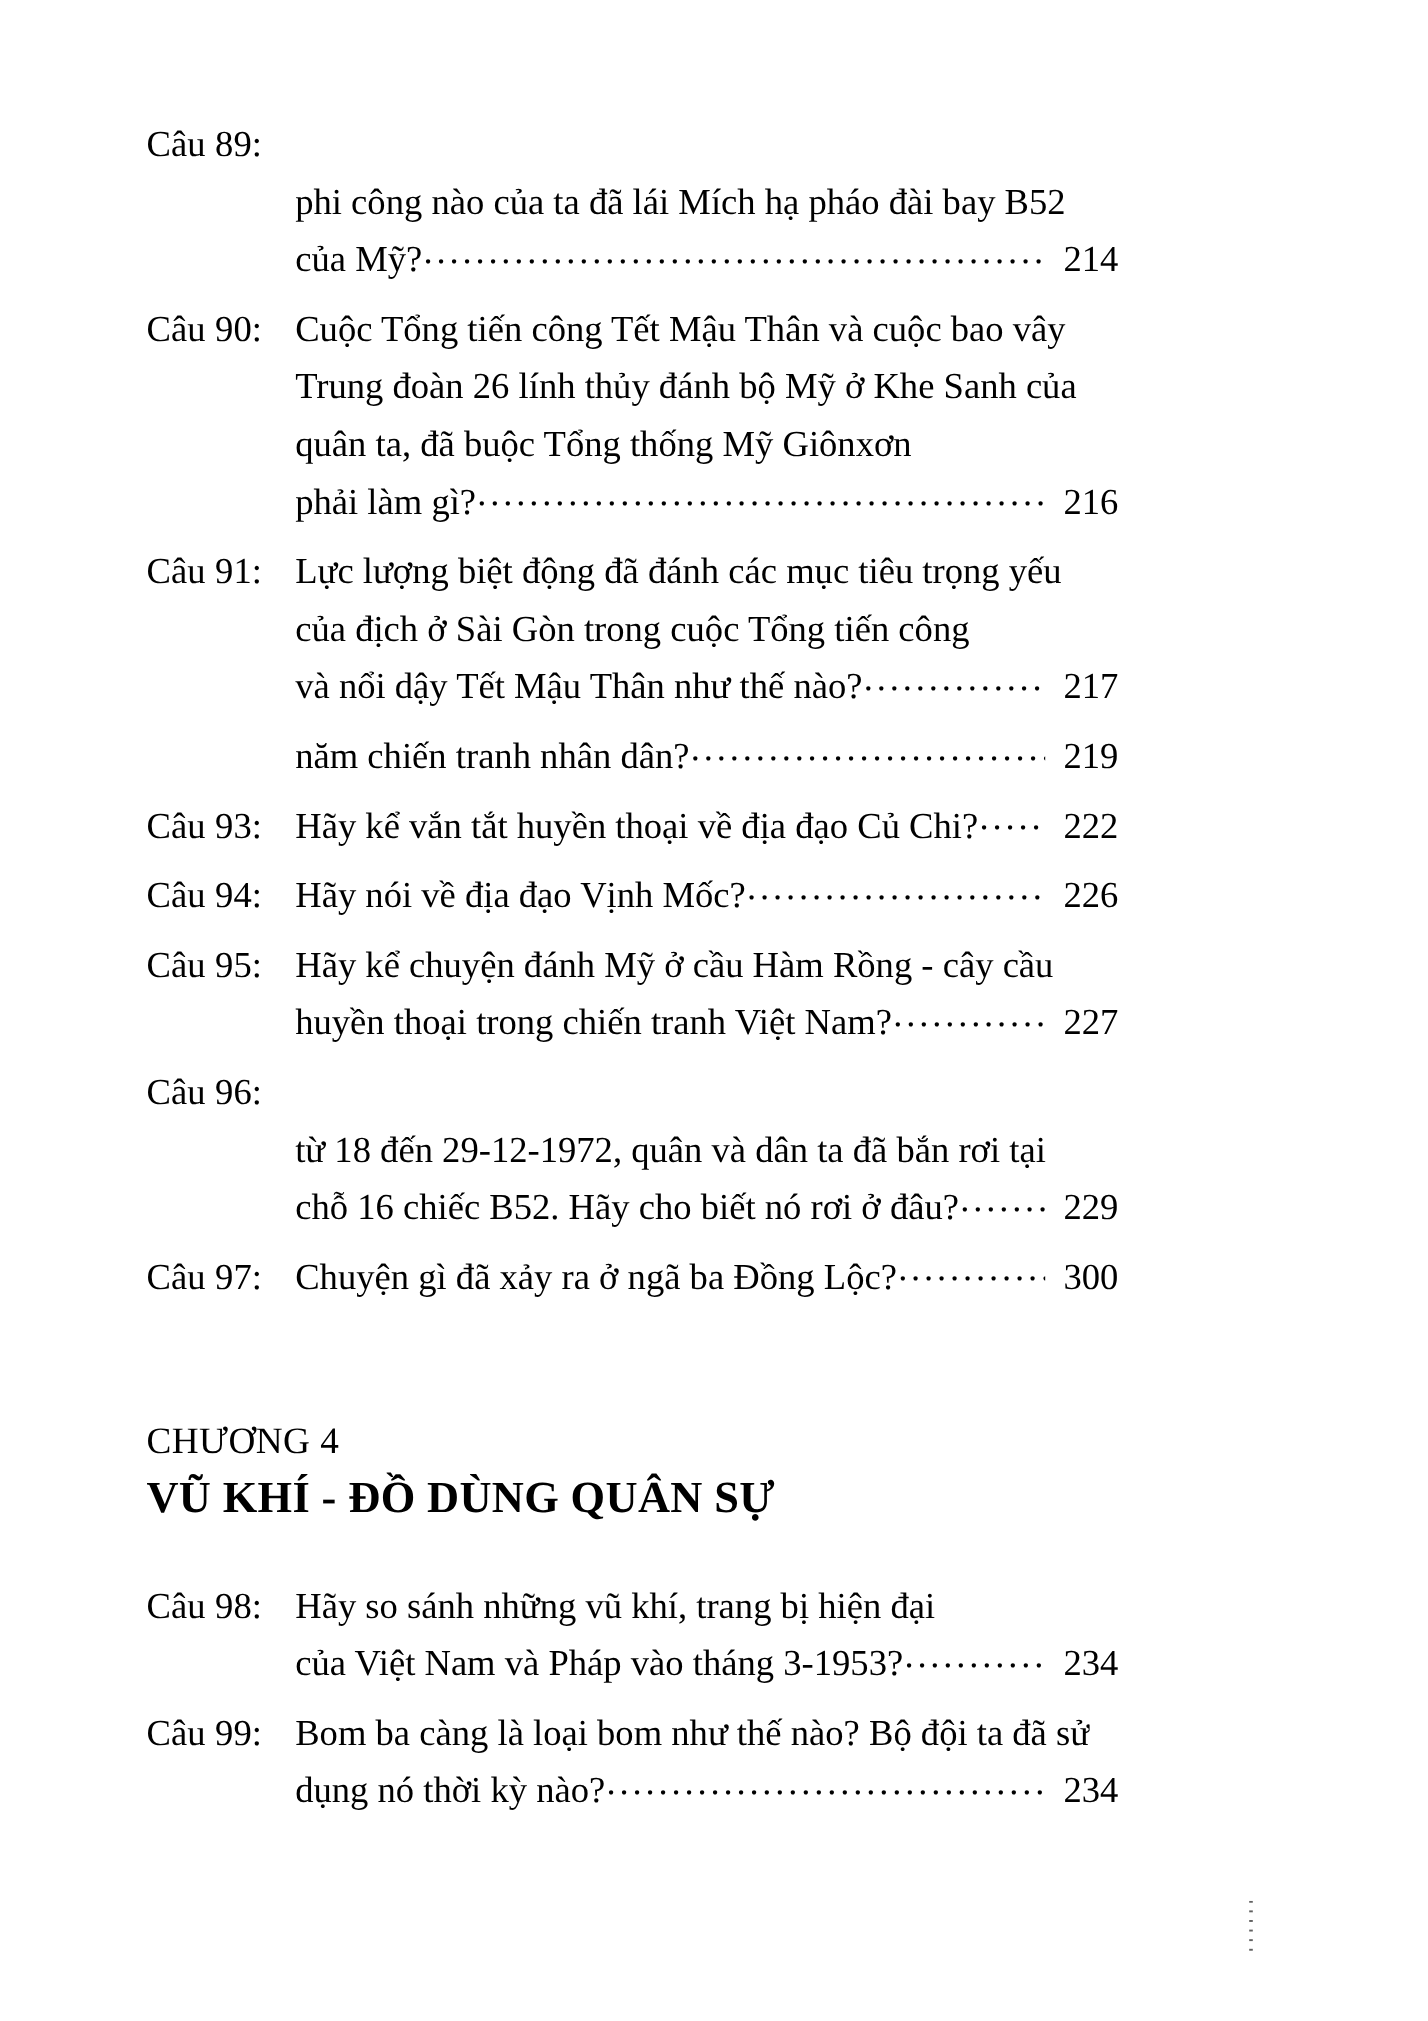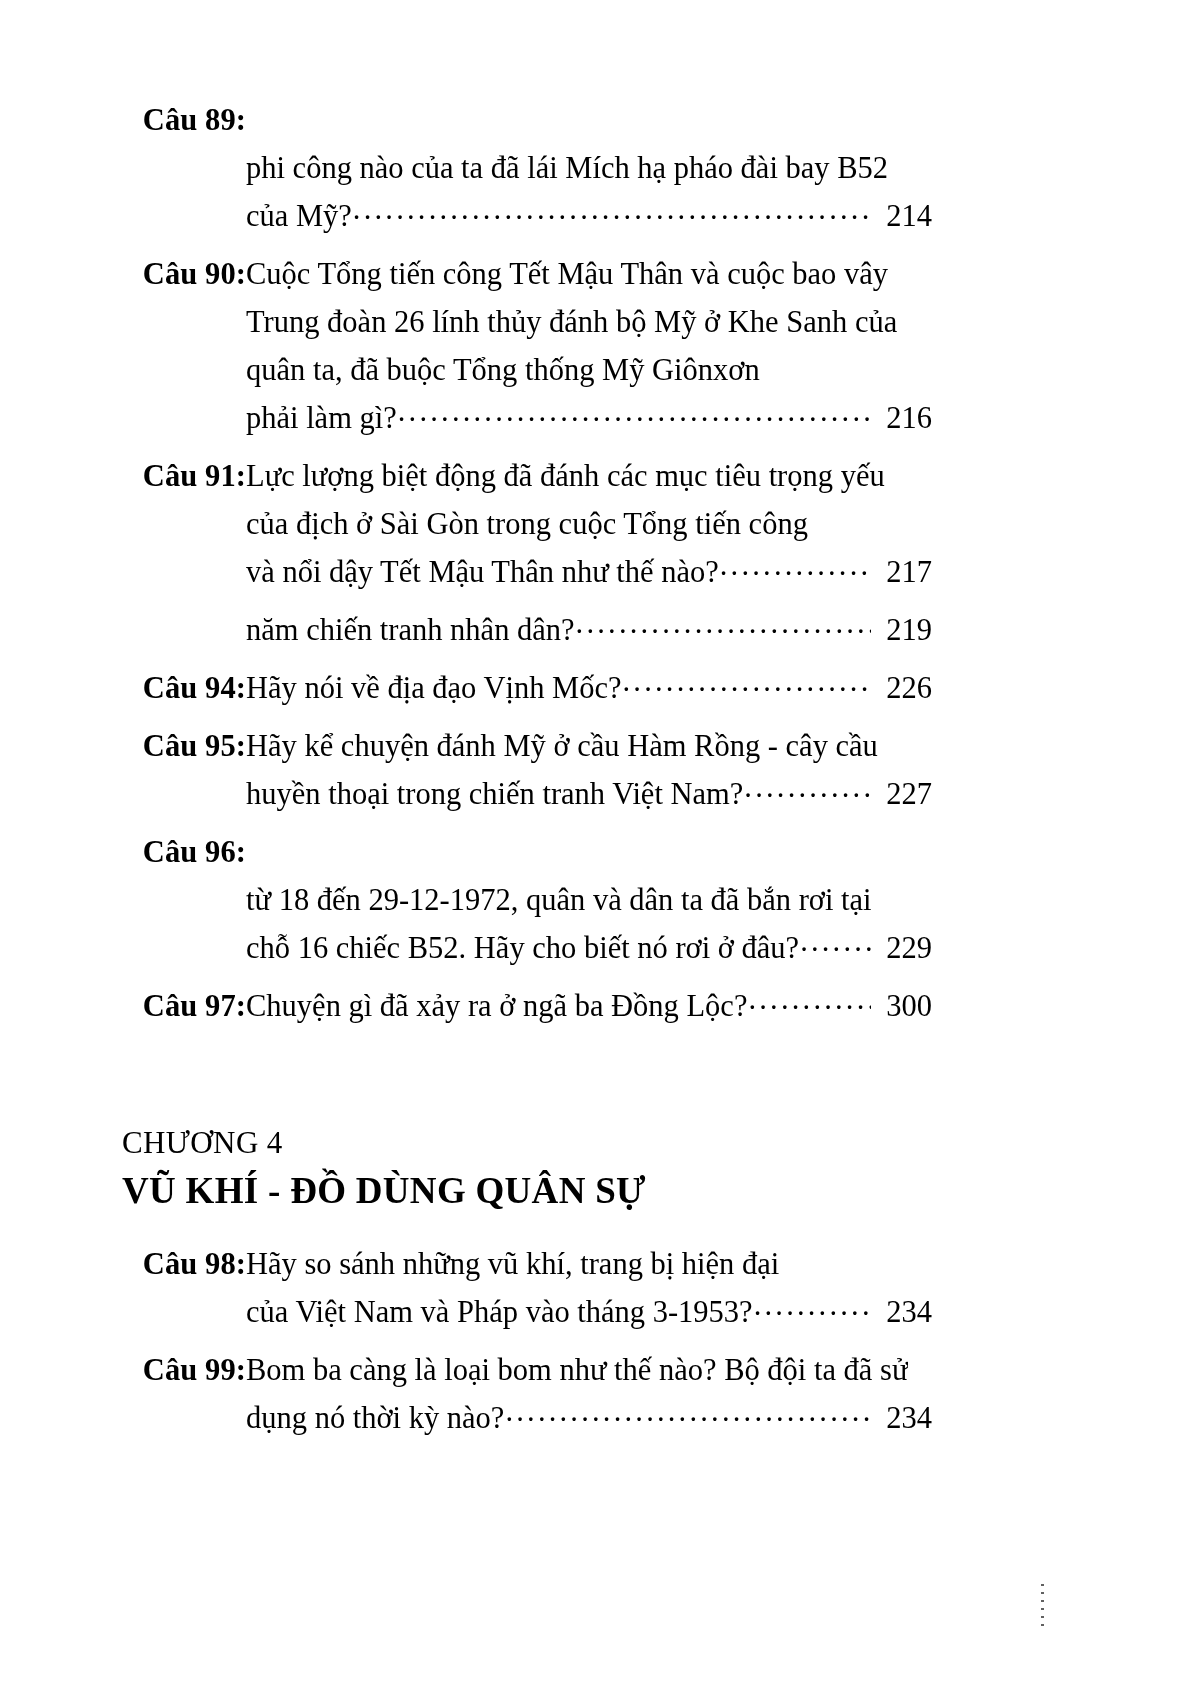--- a/index.html
+++ b/index.html
@@ -42,25 +42,24 @@
     display: flex;
     align-items: baseline;
     width: 100%;
     font-size: 30.5px;
     line-height: 48px;
     white-space: nowrap;
   }
 
   .label {
     flex: 0 0 auto;
-    font-weight: bold;
+    font-weight: normal;
     width: 124px;
     font-size: 30.5px;
     letter-spacing: 0.1px;
-    text-align: right;
   }
 
   .label-spacer {
     flex: 0 0 auto;
     width: 124px;
   }
 
   .text {
     flex: 0 1 auto;
     overflow: hidden;
@@ -93,21 +92,21 @@
     text-align: right;
     min-width: 56px;
     font-size: 30.5px;
     padding-left: 3px;
     font-family: Liberation Serif, serif;
   }
 
   
   .chapter {
     margin-top: 62px;
-    margin-bottom: 24px;
+    margin-bottom: 40px;
     font-family: Liberation Serif, serif;
   }
   .chapter-kicker {
     font-size: 31px;
     line-height: 46px;
     letter-spacing: 0.4px;
   }
   .chapter-title {
     font-size: 37px;
     line-height: 50px;
@@ -195,20 +194,28 @@
         <div class="entry">
           <div class="entry-line">
             <span class="label-spacer"></span>
             <span class="text">năm chiến tranh nhân dân?</span>
             <span class="leader"></span>
             <span class="pagenum">219</span>
           </div>
         </div>
         <div class="entry">
           <div class="entry-line">
+            <span class="label">Câu 93:</span>
+            <span class="text">Hãy kể vắn tắt huyền thoại về địa đạo Củ Chi?</span>
+            <span class="leader"></span>
+            <span class="pagenum">222</span>
+          </div>
+        </div>
+        <div class="entry">
+          <div class="entry-line">
             <span class="label">Câu 94:</span>
             <span class="text">Hãy nói về địa đạo Vịnh Mốc?</span>
             <span class="leader"></span>
             <span class="pagenum">226</span>
           </div>
         </div>
         <div class="entry">
           <div class="entry-line plain">
             <span class="label">Câu 95:</span>
             <span class="text">Hãy kể chuyện đánh Mỹ ở cầu Hàm Rồng - cây cầu</span>

